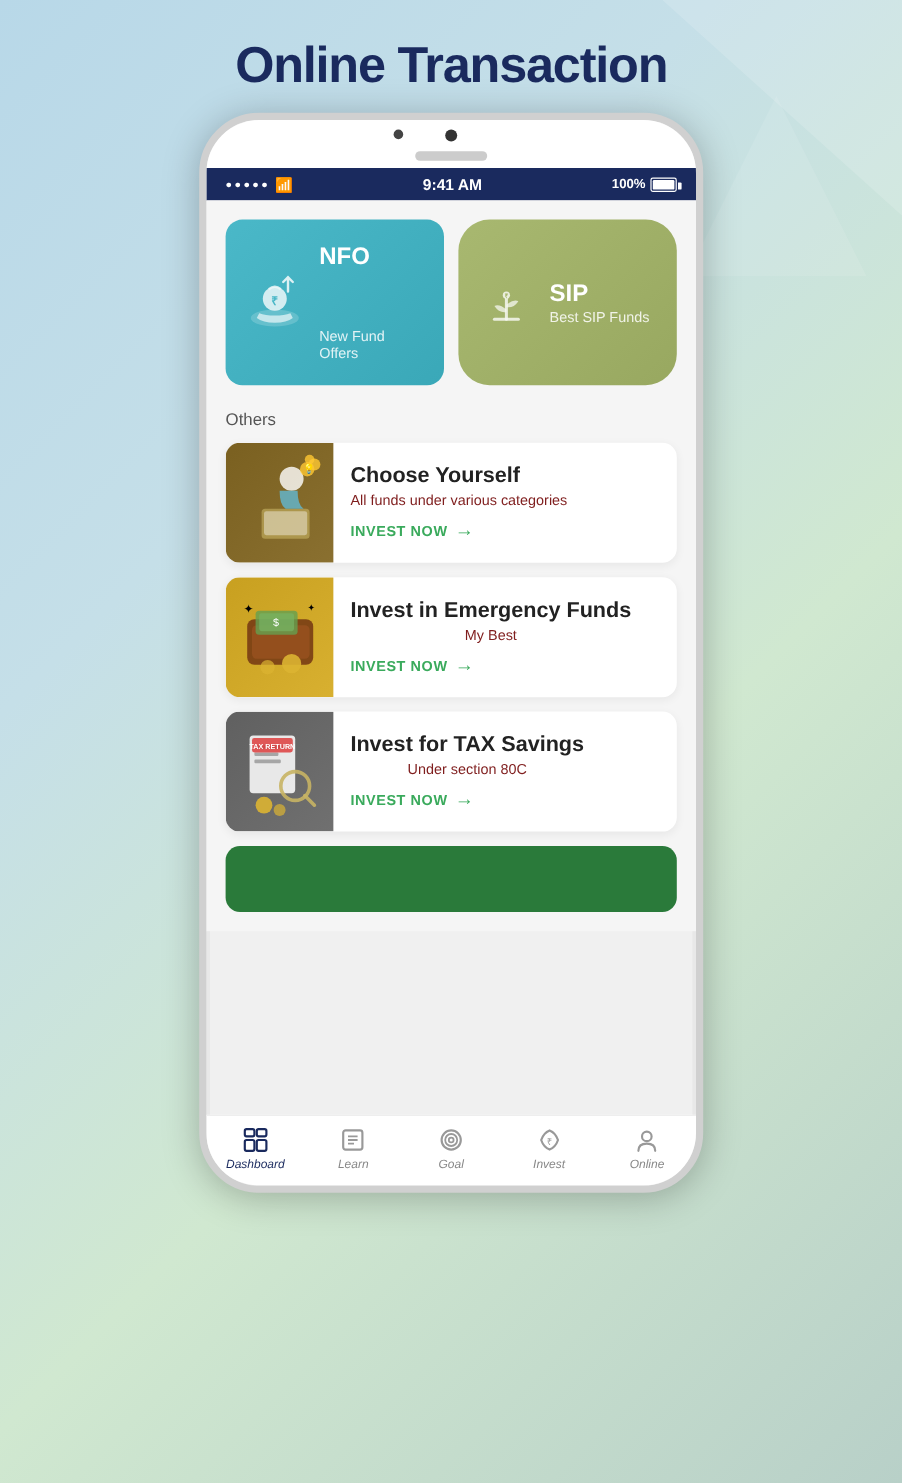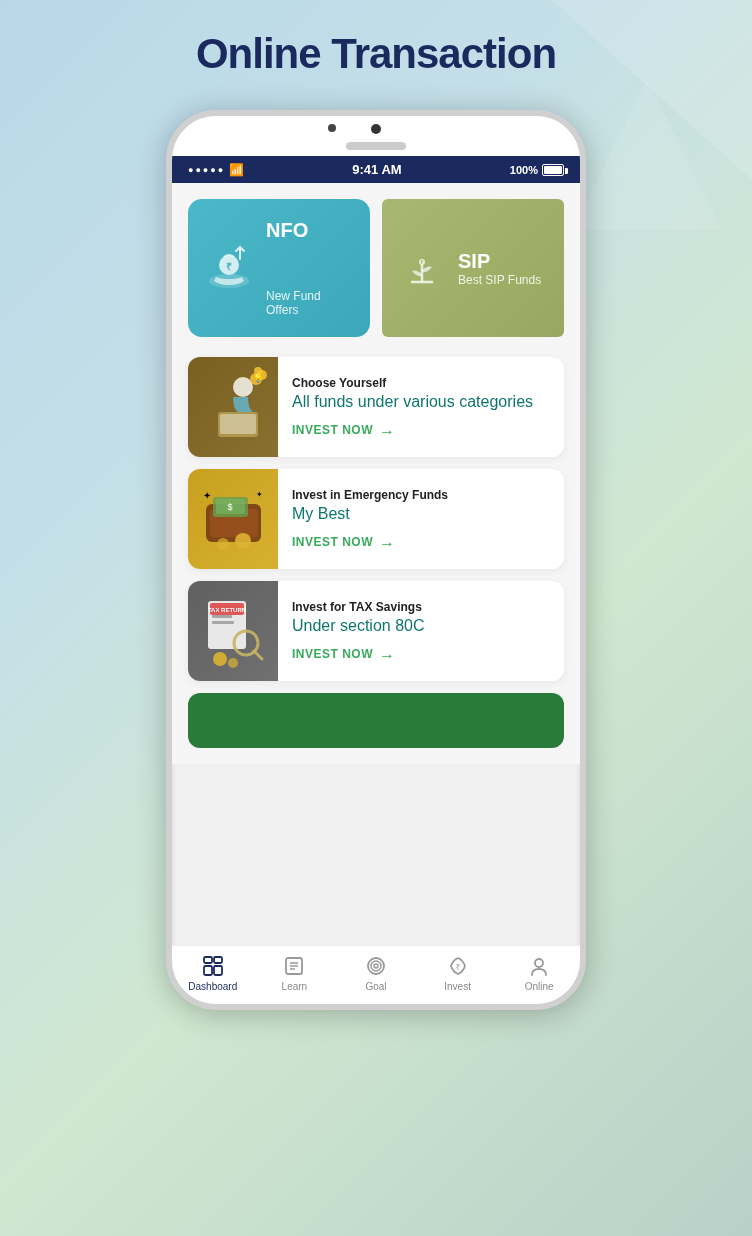--- a/index.html
+++ b/index.html
@@ -27,21 +27,21 @@
       background: rgba(255,255,255,0.10);
       clip-path: polygon(50% 0, 100% 100%, 0 100%);
     }
 
     .page-title {
       text-align: center;
       font-size: 42px;
       font-weight: 800;
       color: #1a2a5e;
       padding-top: 30px;
-      padding-bottom: 32px;
+      padding-bottom: 16px;
       letter-spacing: -1px;
     }
 
     
     .phone-wrapper {
       display: flex;
       justify-content: center;
       align-items: flex-start;
     }
 
@@ -170,21 +170,21 @@
     }
     .card-nfo-sub {
       color: rgba(255,255,255,0.85);
       font-size: 12px;
       margin-top: 47px;
     }
 
     .card-sip {
       flex: 1;
       background: linear-gradient(135deg, #a8b870 0%, #98a860 100%);
-      border-radius: 6px;
+      border-radius: 26px;
       padding: 20px 16px;
       display: flex;
       align-items: center;
       gap: 12px;
       cursor: pointer;
     }
     .card-sip-icon {
       width: 48px; height: 48px;
       opacity: 0.9;
     }
@@ -223,29 +223,30 @@
       flex-shrink: 0;
       display: flex;
       align-items: center;
       justify-content: center;
       overflow: hidden;
     }
     .list-item-body {
       padding: 12px 14px;
     }
     .list-item-title {
-      font-size: 12px;
+      font-size: 18px;
       font-weight: 700;
       color: #222;
       margin-bottom: 3px;
     }
     .list-item-sub {
-      font-size: 16px;
-      color: #0f766e;
+      font-size: 12px;
+      color: #7f1d1d;
       margin-bottom: 10px;
+      text-align: center;
     }
     .invest-now-btn {
       display: flex;
       align-items: center;
       gap: 6px;
       font-size: 12px;
       font-weight: 700;
       color: #3aaa5c;
       text-transform: uppercase;
       letter-spacing: 0.5px;
@@ -292,20 +293,21 @@
       cursor: pointer;
       flex: 1;
     }
     .nav-icon {
       width: 24px; height: 24px;
       display: flex; align-items: center; justify-content: center;
     }
     .nav-label {
       font-size: 10px;
       color: #888;
+      font-style: italic;
     }
     .nav-item.active .nav-label { color: #1a2a5e; }
     .nav-item.active .nav-icon svg path,
     .nav-item.active .nav-icon svg rect { stroke: #1a2a5e; }
 
     
     svg { overflow: visible; }
   </style>
 </head>
 <body>
@@ -379,20 +381,21 @@
               <text x="24" y="20" text-anchor="middle" font-size="5" fill="#a8b870" font-weight="bold">₹</text>
             </svg>
           </div>
           <div class="card-sip-text">
             <div class="card-sip-title">SIP</div>
             <div class="card-sip-sub">Best SIP Funds</div>
           </div>
         </div>
       </div>
 
+      <div class="others-label">Others</div>
 
       <div class="list-item">
         <div class="list-item-thumb">
           <div class="thumb-choose" style="position:relative;width:100%;height:100%;">
             <svg width="90" height="100" viewBox="0 0 90 100" style="position:absolute;top:0;left:0;">
 
               <circle cx="55" cy="30" r="10" fill="rgba(255,255,255,0.8)"></circle>
               <rect x="30" y="55" width="40" height="25" rx="3" fill="rgba(200,180,100,0.6)"></rect>
               <rect x="32" y="57" width="36" height="20" rx="2" fill="rgba(255,255,255,0.4)"></rect>
 

